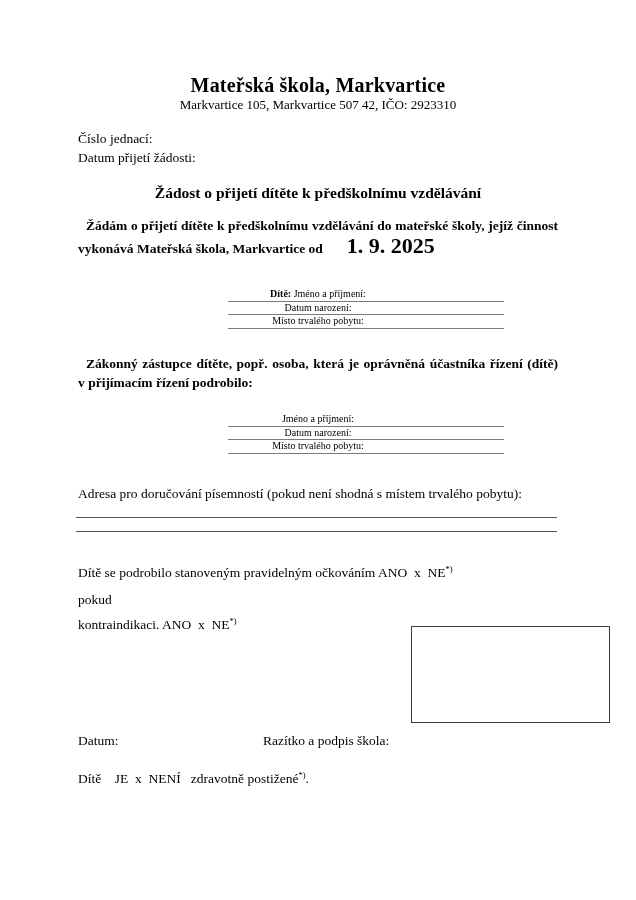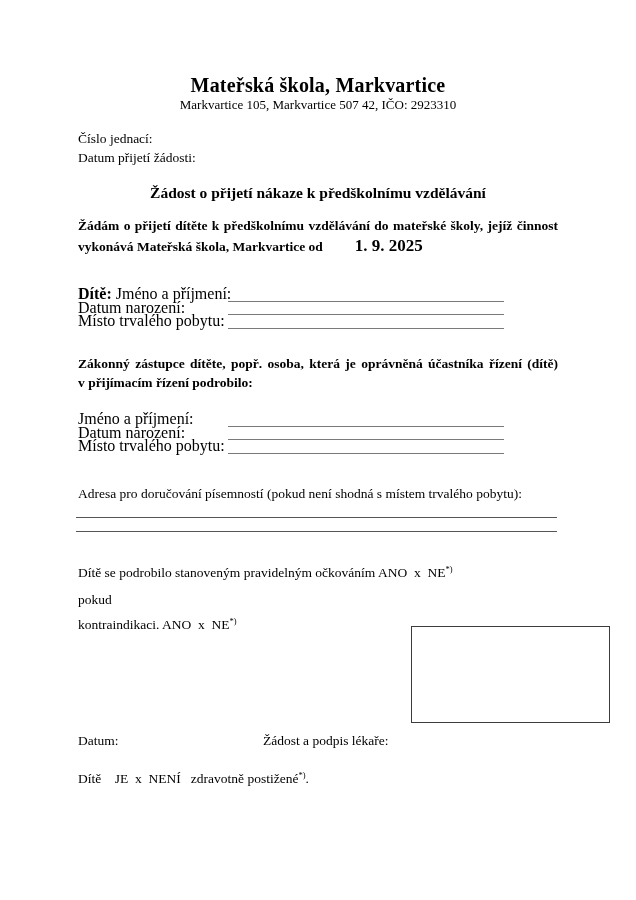--- a/index.html
+++ b/index.html
@@ -15,24 +15,24 @@
   .centered { position: absolute; left: 0; right: 0; text-align: center; }
   .school-name { top: 74px; font-size: 20px; font-weight: bold; letter-spacing: 0.2px; }
   .school-address { top: 97px; font-size: 13px; }
   .meta-block { position: absolute; left: 78px; top: 118px; font-size: 13.5px; line-height: 18.5px; margin-top: 12px; }
   .doc-title { top: 184px; font-size: 15.5px; font-weight: bold; }
 
   .intro {
     position: absolute; left: 78px; top: 216px; width: 480px;
     font-size: 13.5px; font-weight: bold; line-height: 20px;
   }
-  .justify-full { text-align: justify; text-align-last: justify; }
-  .intro-date { font-size: 17px; margin-left: 32px; }
+  .justify-full { text-align: justify; text-align-last: justify; margin-left: 8px; }
+  .intro-date { font-size: 22px; margin-left: 24px; }
 
-  .field-block { position: absolute; left: 78px; width: 480px; font-size: 16px; }
+  .field-block { position: absolute; left: 78px; width: 480px; font-size: 10px; text-align: center; }
   .child-block { top: 287px; }
   .guardian-block { top: 412px; }
   .field-row { position: relative; height: 13.6px; line-height: 13.6px; }
   .field-line {
     position: absolute; left: 150px; width: 276px; height: 100%;
     border-bottom: 1px solid #7a7a7a;
   }
   .bold { font-weight: bold; }
 
   .guardian-heading {
@@ -66,21 +66,21 @@
 <div class="page">
 
   <div class="centered school-name">Mateřská škola, Markvartice</div>
   <div class="centered school-address">Markvartice 105, Markvartice 507 42, IČO: 2923310</div>
 
   <div class="meta-block">
     <div>Číslo jednací:</div>
     <div>Datum přijetí žádosti:</div>
   </div>
 
-  <div class="centered doc-title">Žádost o přijetí nákaze k předškolnímu vzdělávání</div>
+  <div class="centered doc-title">Žádost o přijetí dítěte k předškolnímu vzdělávání</div>
 
   <div class="intro">
     <div class="justify-full">Žádám o přijetí dítěte k předškolnímu vzdělávání do mateřské školy, jejíž činnost</div>
     <div><span>vykonává Mateřská škola, Markvartice od</span><span class="intro-date">1. 9. 2025</span></div>
   </div>
 
   <div class="field-block child-block">
     <div class="field-row">
       <span class="bold">Dítě:</span><span> Jméno a příjmení:</span>
       <span class="field-line"></span>
@@ -126,18 +126,18 @@
   <div class="or-line">pokud</div>
 
   <div class="vacc-para">
     <div><span>kontraindikaci. ANO&nbsp; x &nbsp;NE</span><sup class="ref">*)</sup></div>
   </div>
 
   <div class="stamp-box"></div>
 
   <div class="footer-row">
     <span class="date-label">Datum:</span>
-    <span class="stamp-label">Žádost a podpis lékaře:</span>
+    <span class="stamp-label">Razítko a podpis škola:</span>
   </div>
 
   <div class="disability-line"><span>Dítě &nbsp;&nbsp;&nbsp;JE &nbsp;x &nbsp;NENÍ &nbsp;&nbsp;zdravotně postižené</span><sup class="ref">*)</sup><span>.</span></div>
 
 </div>
 
 </body></html>

